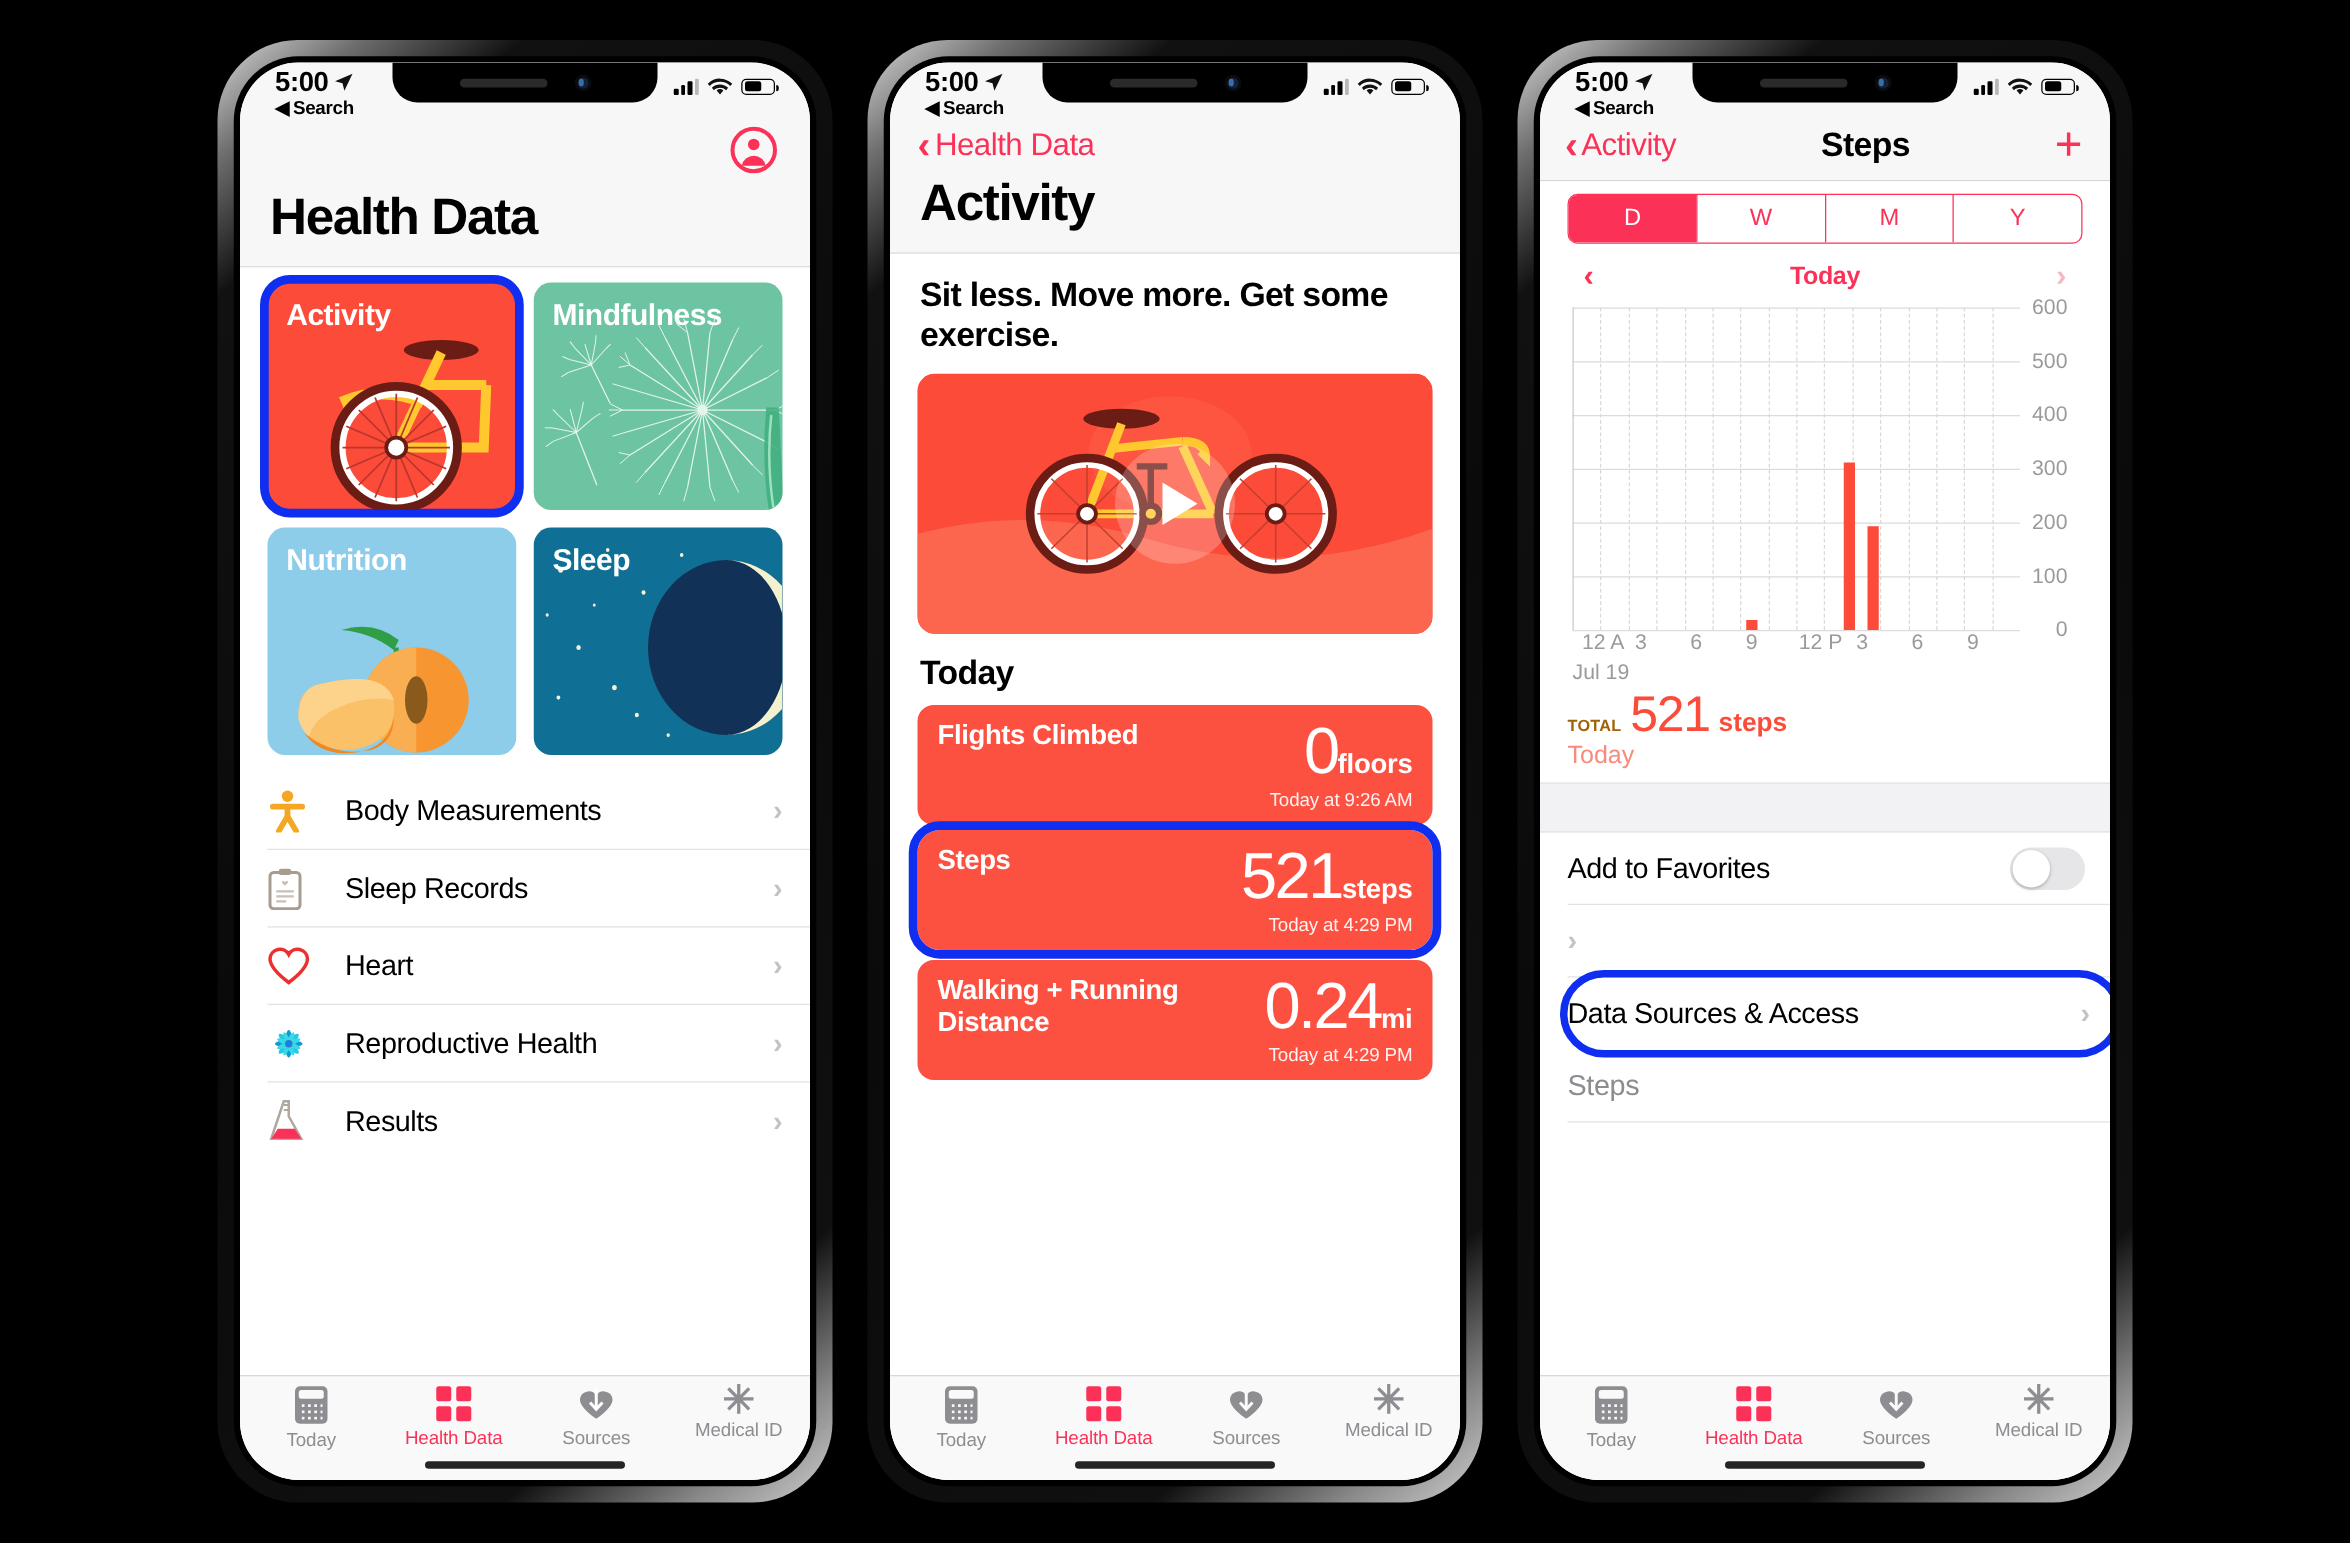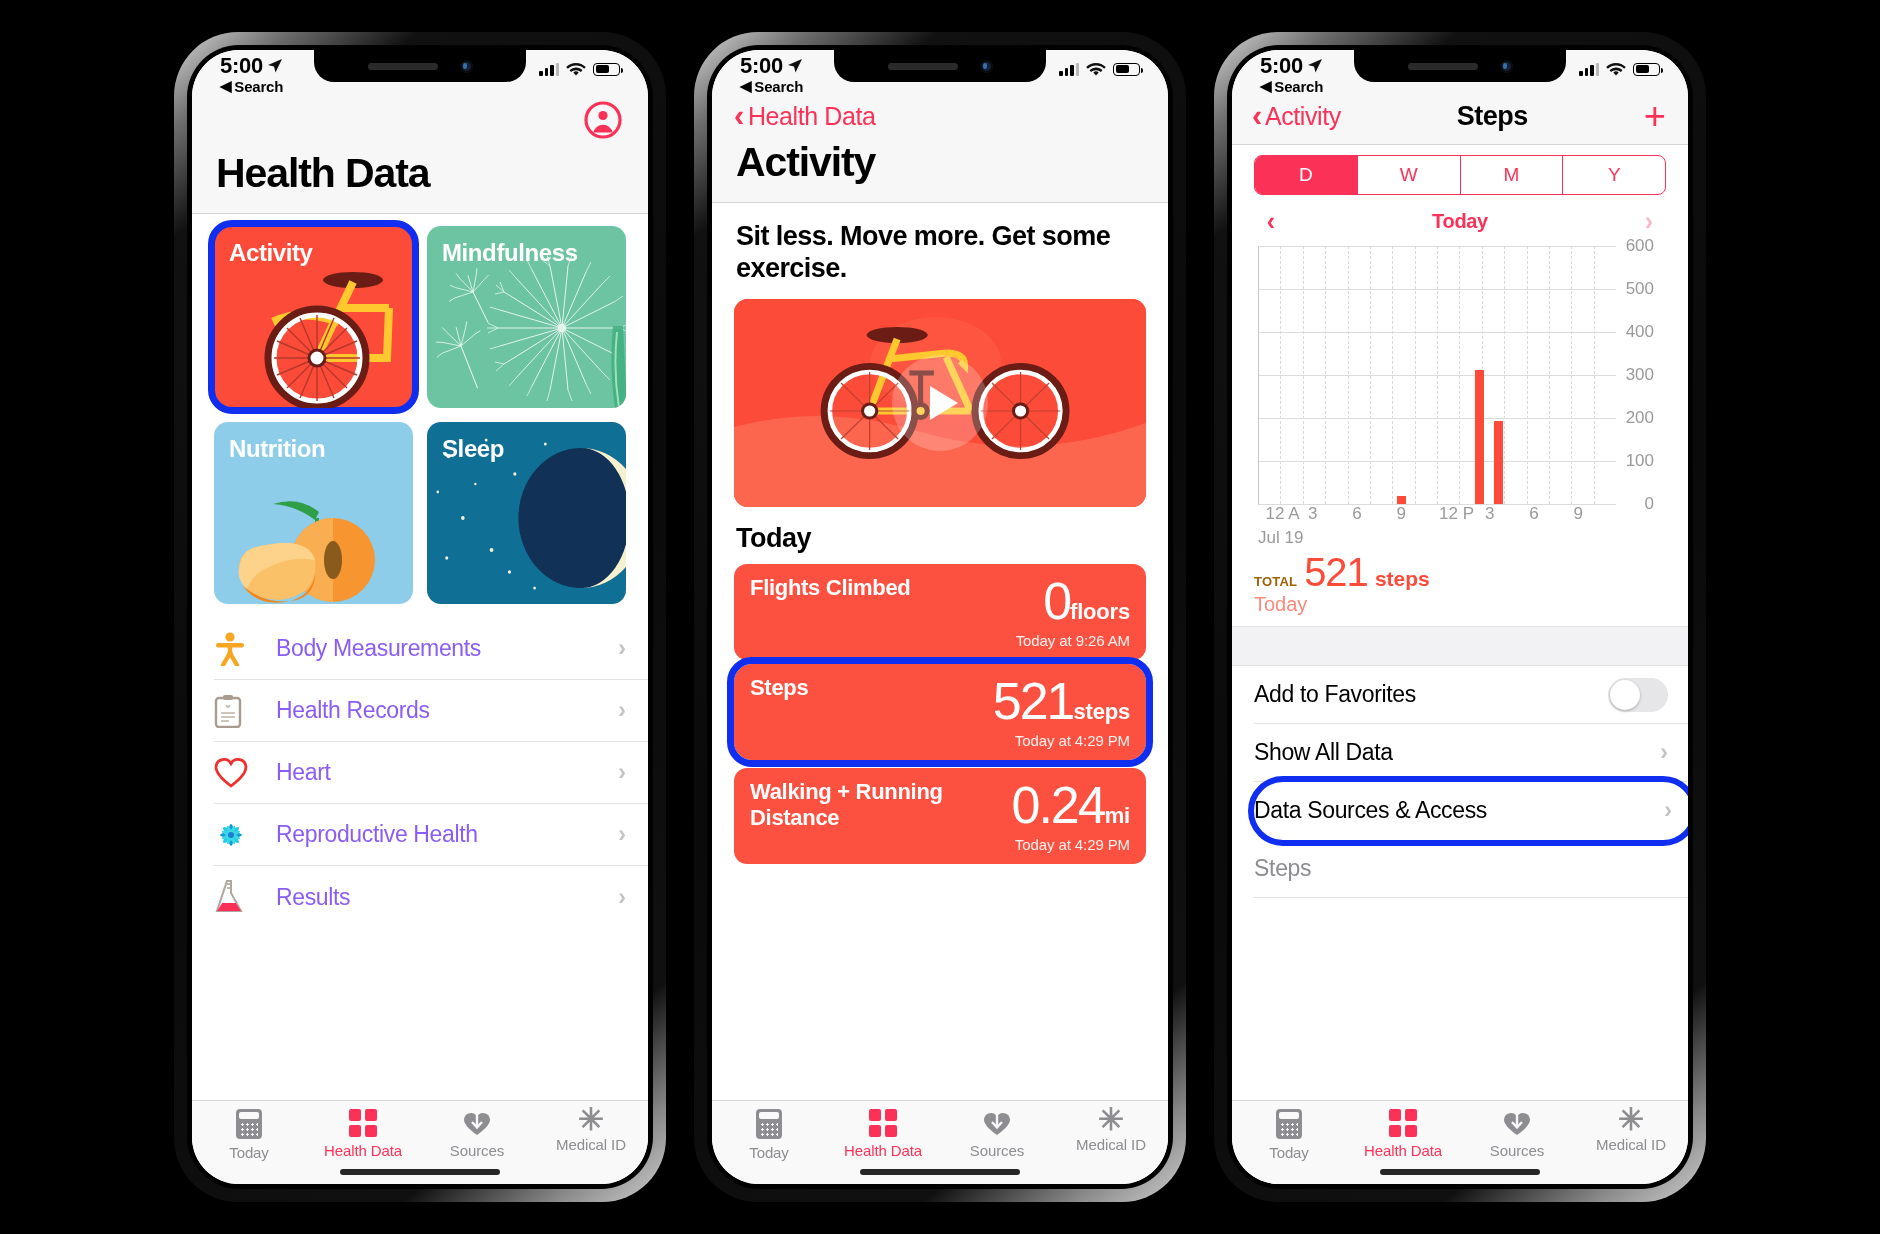--- a/index.html
+++ b/index.html
@@ -96,21 +96,21 @@
   .tile.sel { outline: 7px solid #0f2ef0; outline-offset:-1px; border-radius:18px; }
   .t-activity { background:#fc4b39; }
   .t-mind { background:#6dc4a2; }
   .t-nutr { background:#8dcdea; }
   .t-sleep { background:#0f6f94; }
 
   .list1 { flex:1 1 auto; padding-left:22px; }
   .row1 { display:flex; align-items:center; height:62px; border-bottom:1px solid #e2e2e2; padding-right:22px; gap:0; }
   .row1:last-child { border-bottom:none; }
   .row1 .ic { width:62px; display:flex; align-items:center; justify-content:flex-start; }
-  .row1 .lb { flex:1 1 auto; font-size:23px; letter-spacing:-.35px; color:#8b5cf6;}
+  .row1 .lb { flex:1 1 auto; font-size:23px; letter-spacing:-.35px; color:#000000;}
   .chev-r { color:#c3c3c6; font-size:23px; font-weight:600; }
 
   
   .body2 { flex:1 1 auto; background:#fff; overflow:hidden; padding:0 0 0 0;}
   .promo-head { font-size:27px; font-weight:700; letter-spacing:-.55px; line-height:1.18; padding:18px 24px 14px; }
   .promo-card {
     margin:0 22px; height:208px; border-radius:14px; position:relative; overflow:hidden;
     background:#fc4b39;
   }
   .play {
@@ -398,21 +398,21 @@
                     <rect x="2" y="4" width="24" height="29" rx="3" fill="none" stroke="#a89c91" stroke-width="2.4"></rect>
                     <rect x="9" y="1" width="10" height="5" rx="2" fill="#a89c91"></rect>
                     <path d="M14 11.8c1.4-2.2 4.6-.6 0 2.6-4.6-3.2-1.4-4.8 0-2.6Z" fill="#c9bfb4"></path>
                     <g stroke="#c9bfb4" stroke-width="1.8">
                       <line x1="7" y1="19" x2="21" y2="19"></line>
                       <line x1="7" y1="23" x2="21" y2="23"></line>
                       <line x1="7" y1="27" x2="15" y2="27"></line>
                     </g>
                   </svg>
               </span>
-              <span class="lb">Health Records</span>
+              <span class="lb">Sleep Records</span>
               <span class="chev-r">›</span>
             </div>
             <div class="row1">
               <span class="ic">
                 <svg width="34" height="32" viewBox="0 0 34 32">
                     <path d="M17 29 C5 20 2 14 2 10 A8 8 0 0 1 17 6.6 A8 8 0 0 1 32 10 C32 14 29 20 17 29 Z" fill="none" stroke="#ee2f2f" stroke-width="2.8"></path>
                   </svg>
               </span>
               <span class="lb">Heart</span>
               <span class="chev-r">›</span>
@@ -786,21 +786,20 @@
           </div>
 
           <div class="spacer-gray"></div>
 
           <div class="list3">
             <div class="row3">
               <span class="lb3">Add to Favorites</span>
               <span class="toggle"></span>
             </div>
             <div class="row3">
-              <span class="lb3">Show All Data</span>
               <span class="chev-r">›</span>
             </div>
             <div class="row3 sel">
               <span class="lb3">Data Sources &amp; Access</span>
               <span class="chev-r">›</span>
             </div>
             <div class="row3">
               <span class="val3">Steps</span>
             </div>
           </div>

